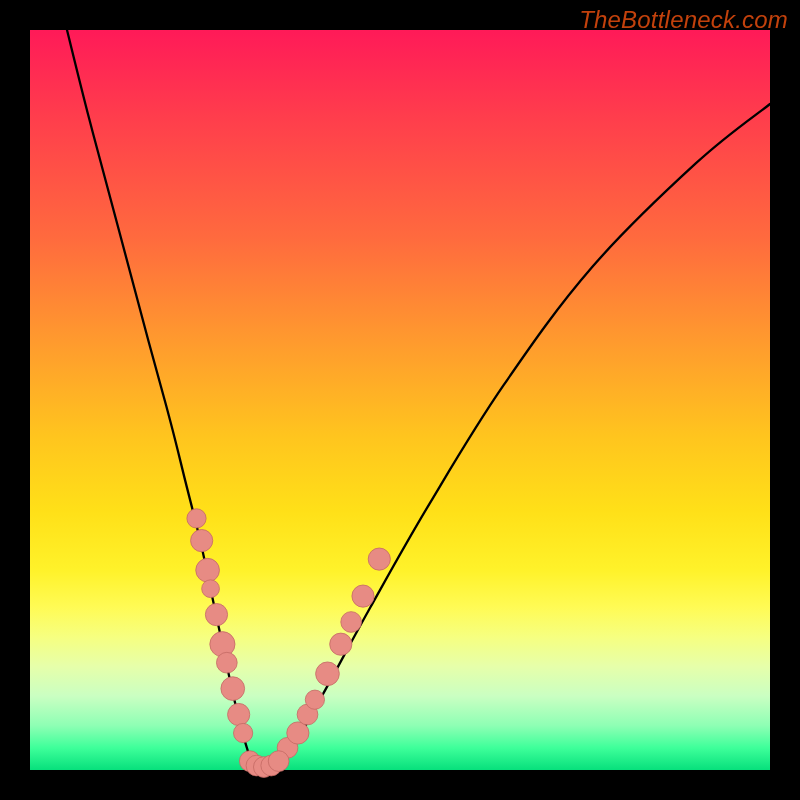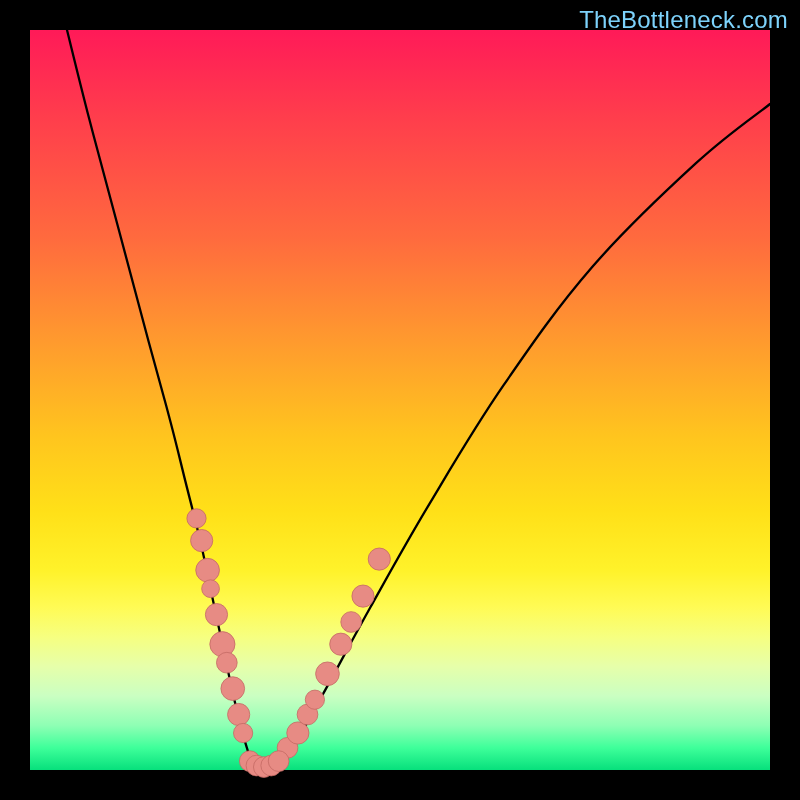--- a/index.html
+++ b/index.html
@@ -39,24 +39,25 @@
       #caffc2 90%,
       #8effb4 94%,
       #3eff9a 97%,
       #07e07c 100%
     );
   }
   .watermark {
     position: absolute;
     top: 6px;
     right: 12px;
-    color: #7dd3fc;
+    color: #c2410c;
     font-size: 24px;
     letter-spacing: 0.2px;
     user-select: none;
+    font-style: italic;
   }
   svg.curve {
     position: absolute;
     left: 0;
     top: 0;
     width: 740px;
     height: 740px;
     overflow: visible;
   }
   .curve-path {

